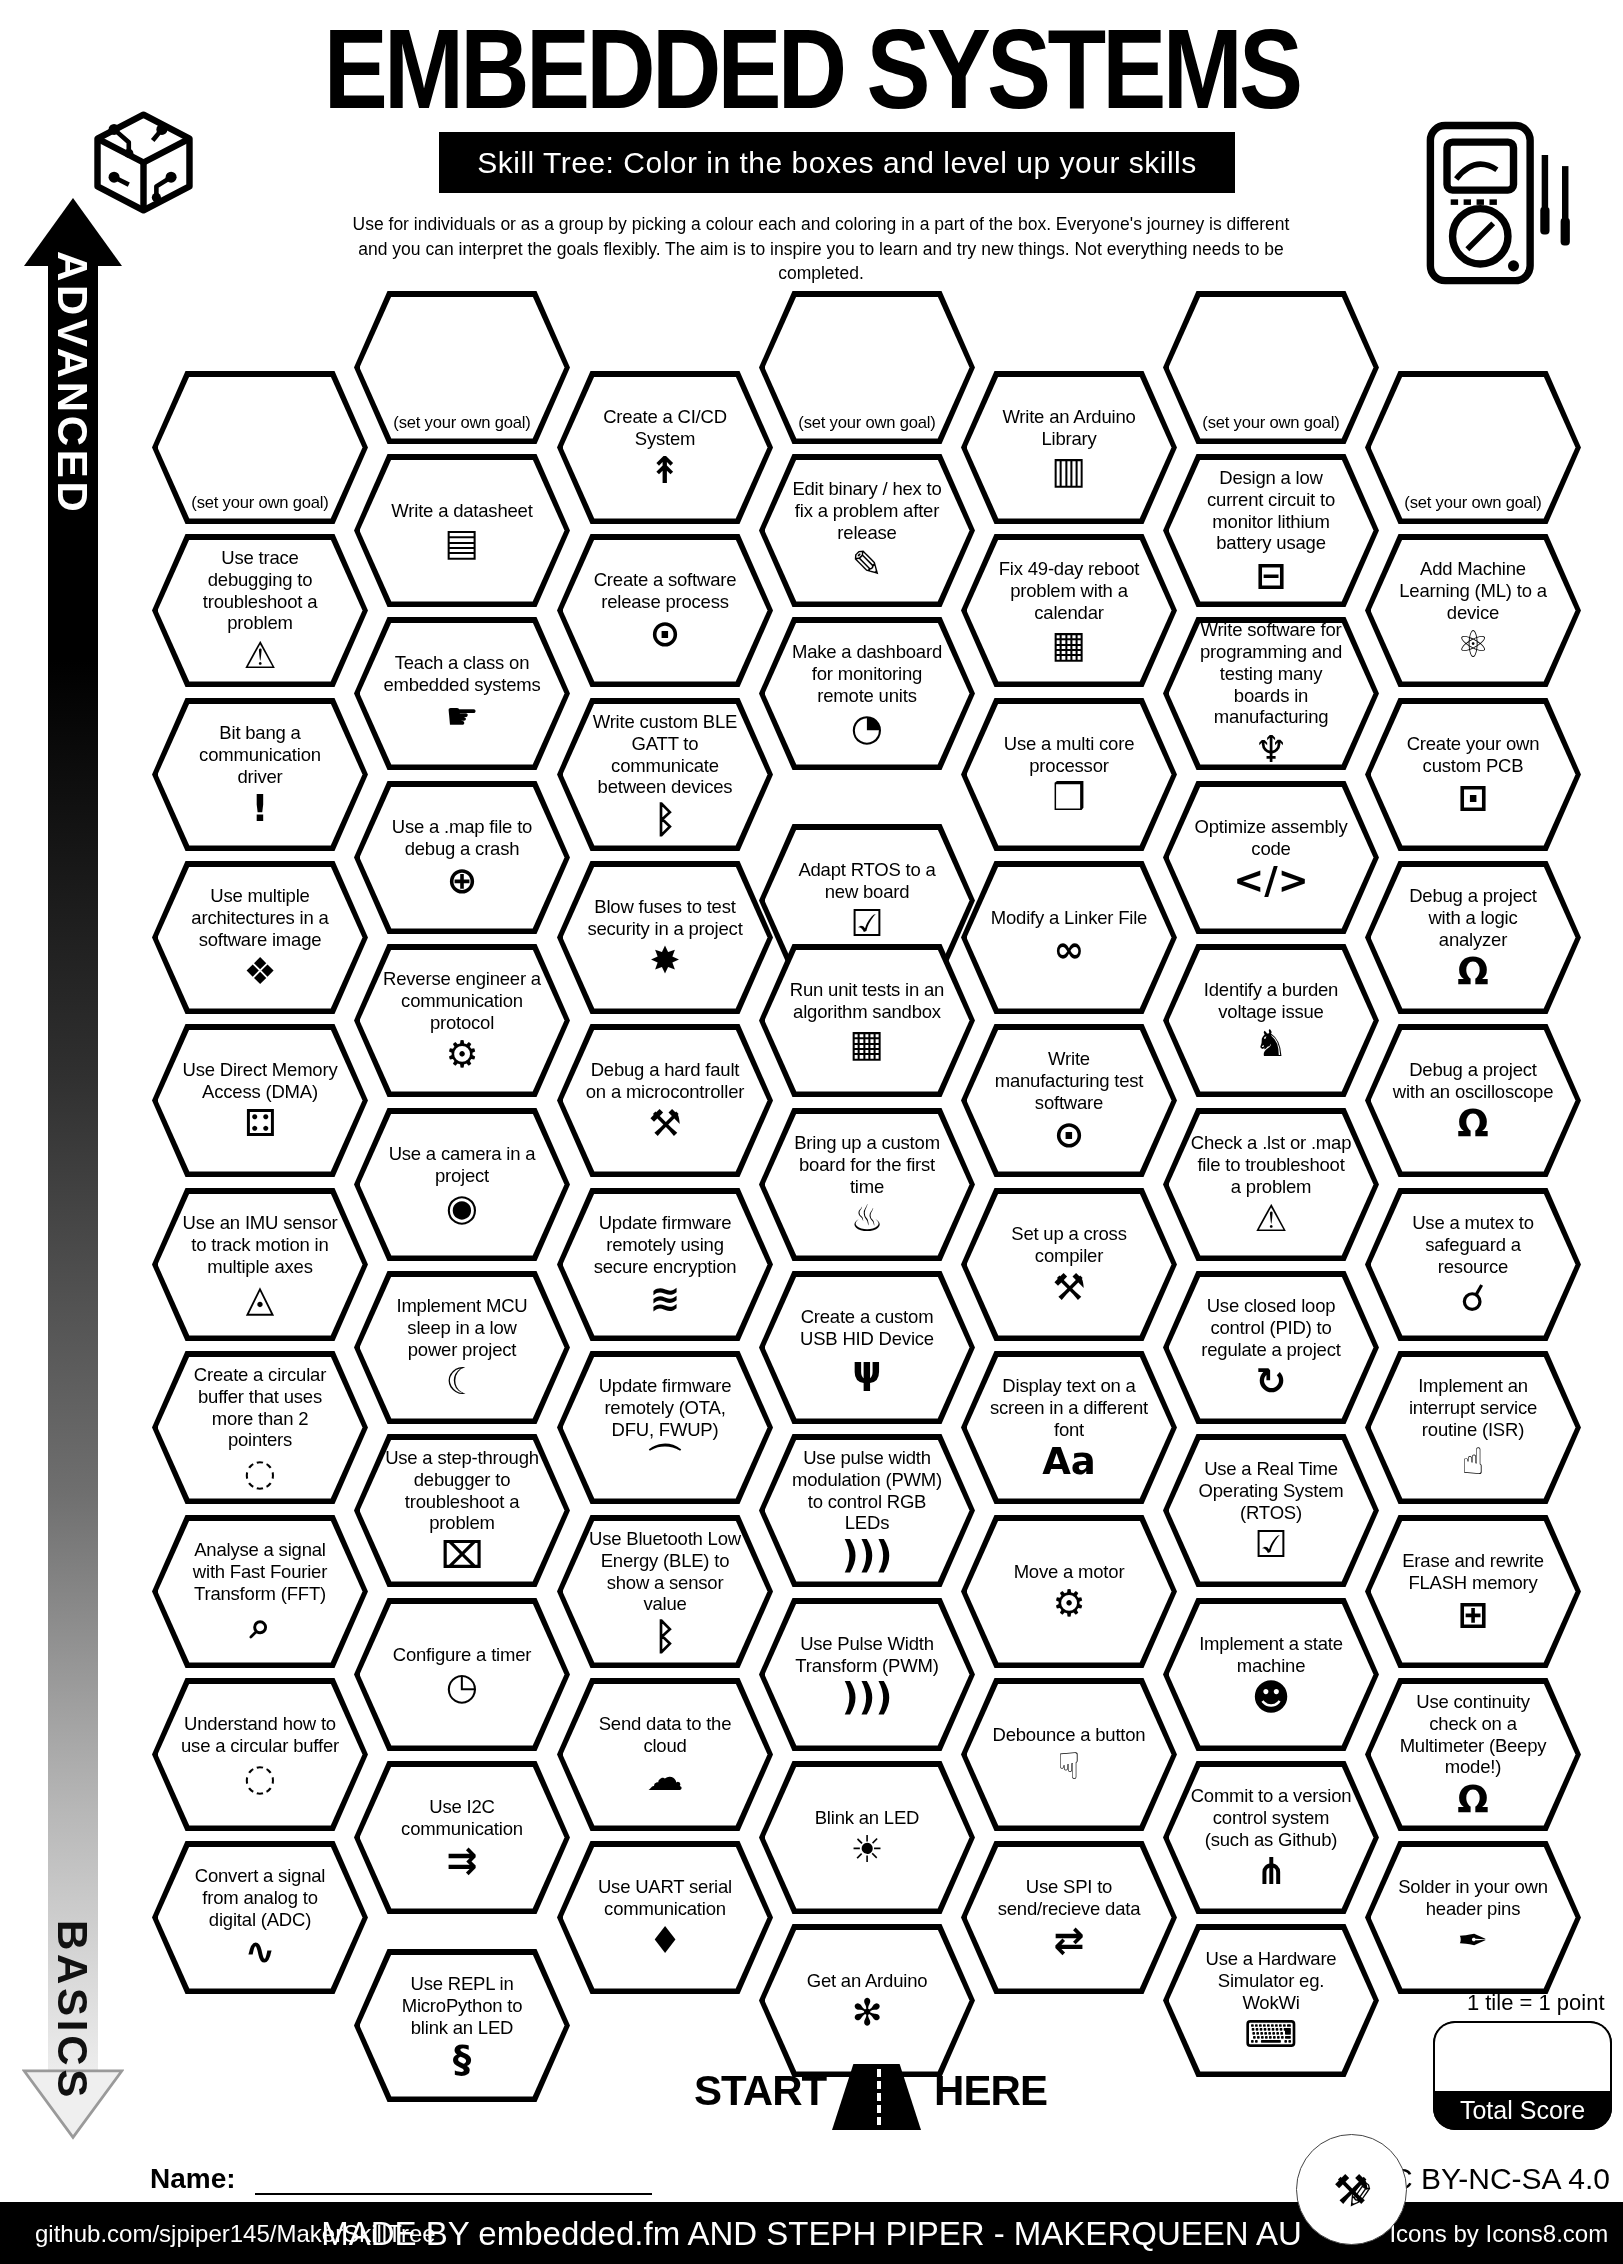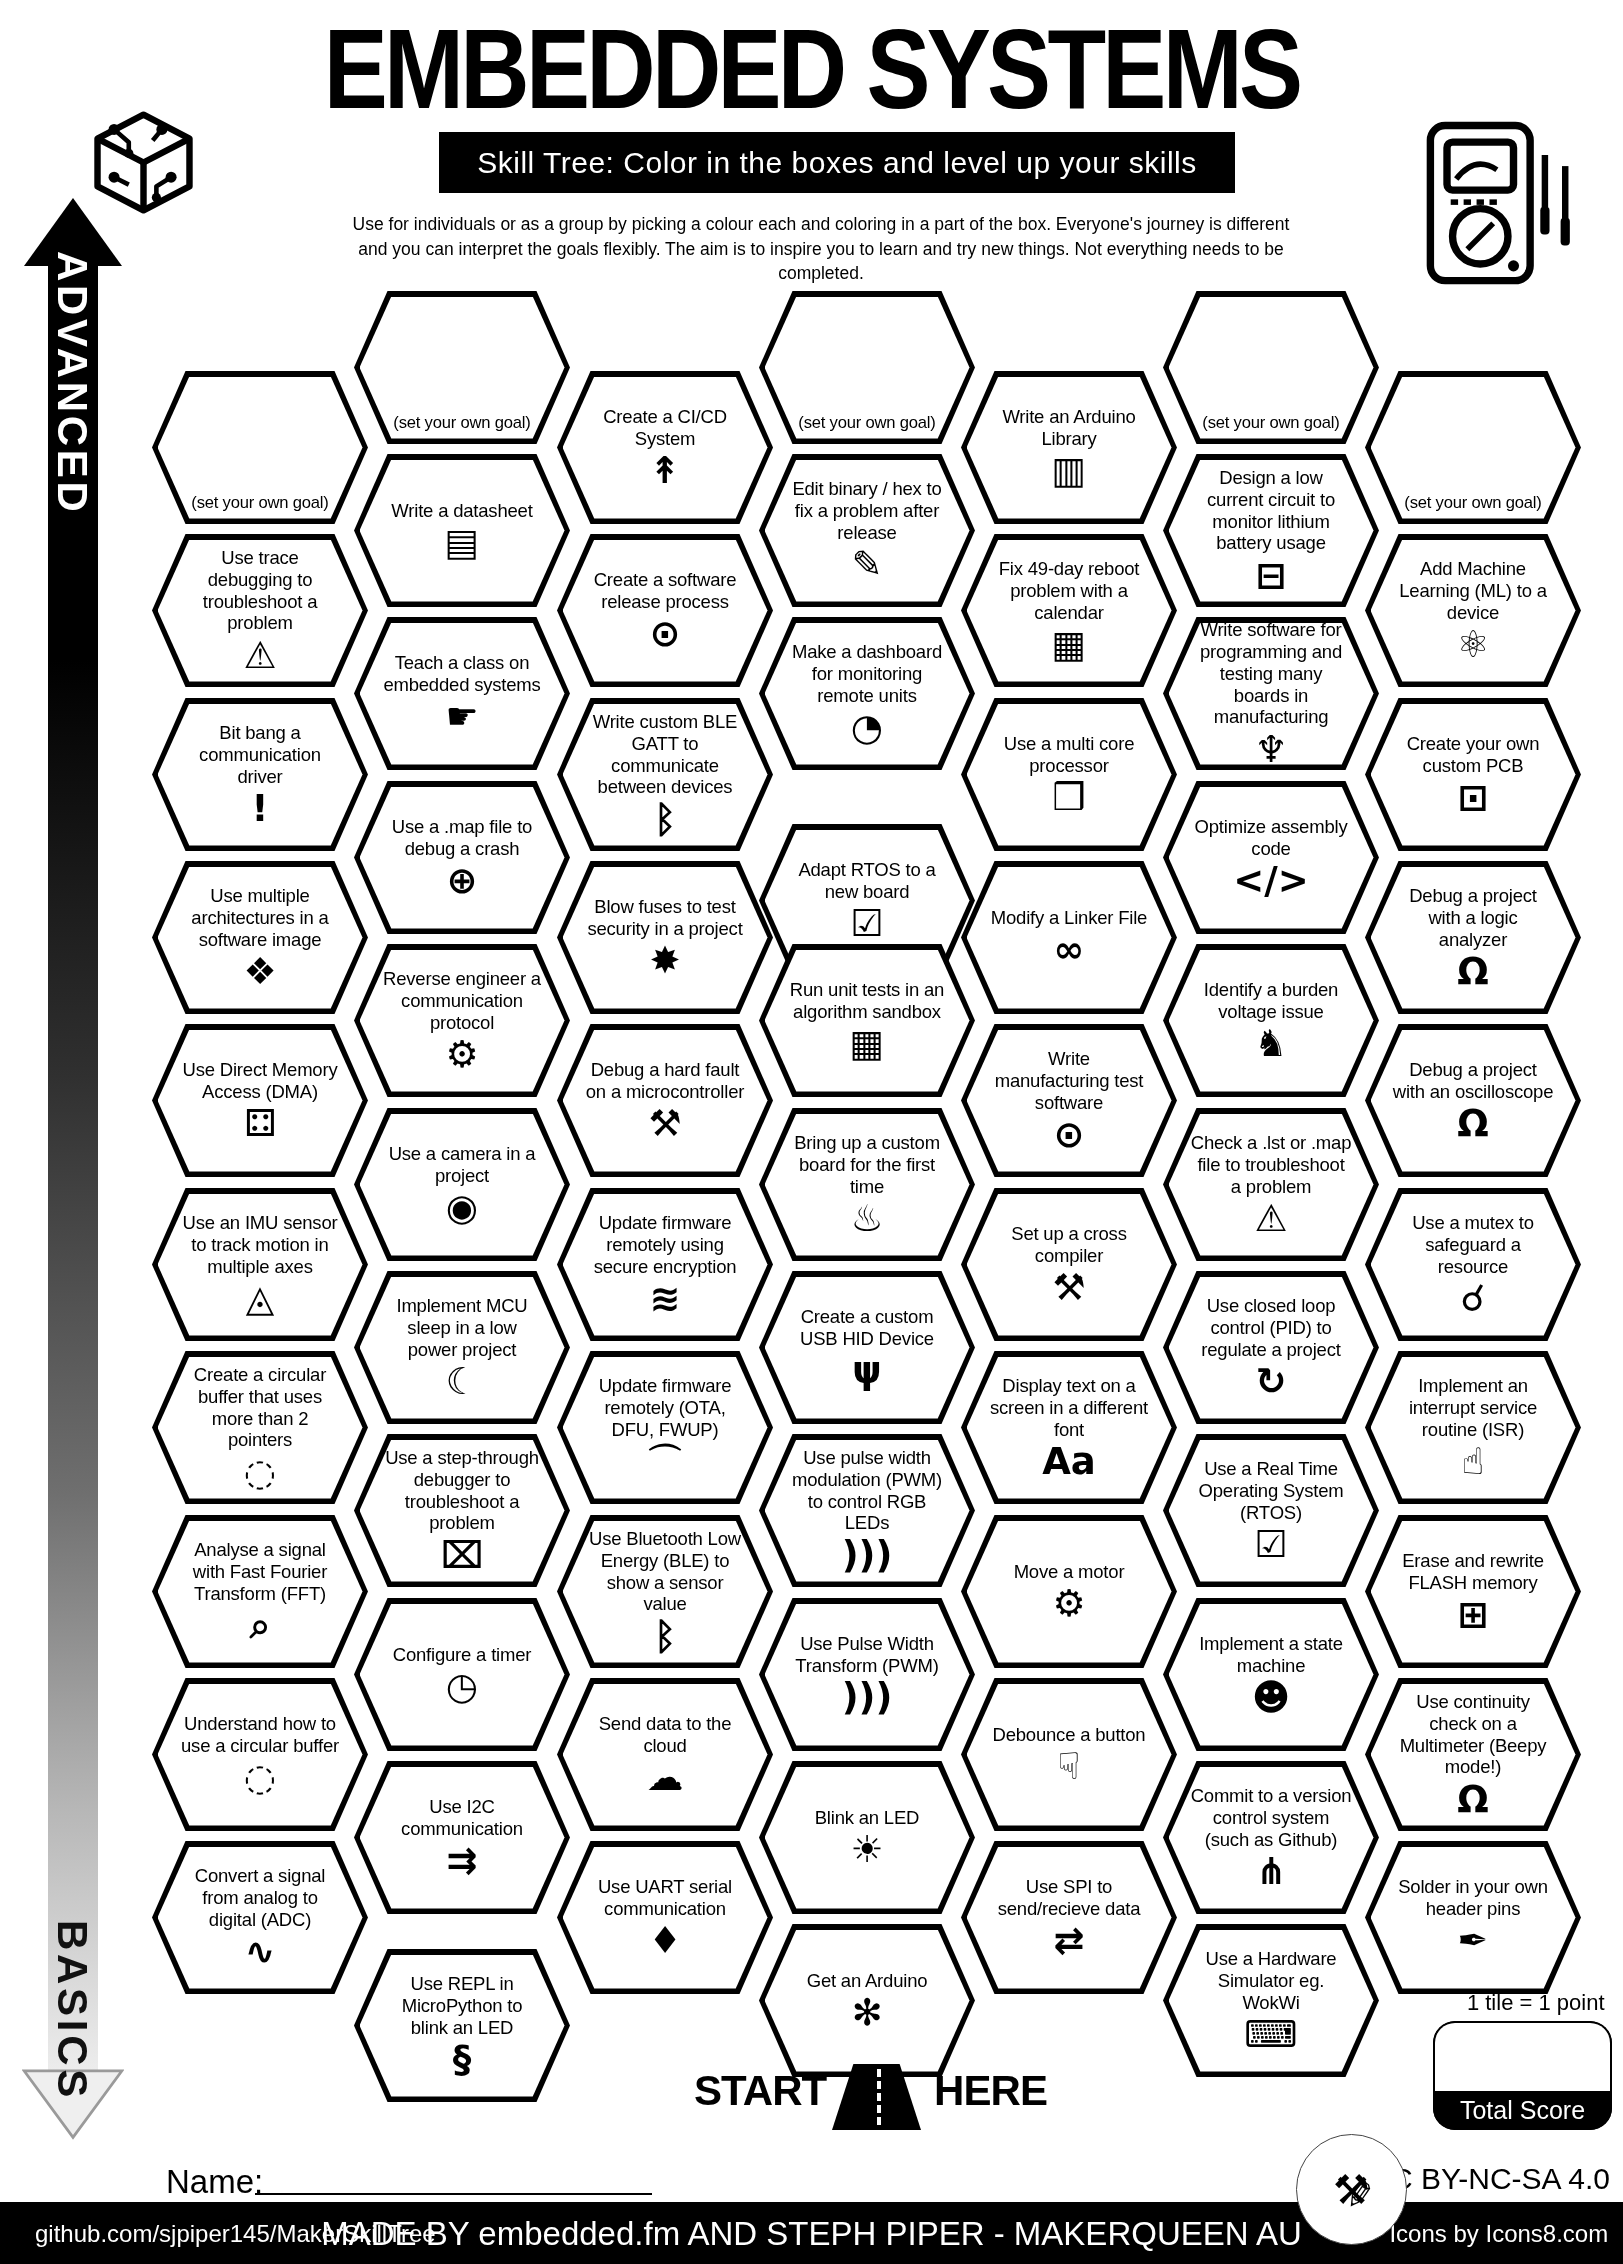--- a/index.html
+++ b/index.html
@@ -43,21 +43,21 @@
   .hex-icon{font-size:37px;line-height:1;font-weight:bold;font-family:"DejaVu Sans",sans-serif;}
 
   
   .start-word{position:absolute;top:2067px;font-size:42px;font-weight:bold;letter-spacing:-0.9px;}
   #start-label{left:694px;} #here-label{left:934px;}
   .road{position:absolute;left:832px;top:2064px;width:89px;height:66px;background:#000;
         clip-path:polygon(24% 0%,76% 0%,100% 100%,0% 100%);}
   .road .dash{position:absolute;left:50%;top:8%;height:84%;width:0;border-left:4.6px dashed #fff;}
 
   
-  .name-label{position:absolute;left:166px;top:2163px;font-size:33px;}
+  .name-label{position:absolute;left:150px;top:2163px;font-size:28px;font-weight:bold;}
   .name-line{position:absolute;left:255px;top:2158px;width:397px;height:35px;border-bottom:2.8px solid #000;}
   .score-note{position:absolute;right:18.5px;top:1990px;font-size:22px;}
   .score-box{position:absolute;left:1433px;top:2021px;width:179px;height:109px;background:#000;
        border-radius:22px;overflow:hidden;display:flex;flex-direction:column;}
   .score-input{flex:1;background:#fff;border:2.8px solid #000;border-bottom:none;border-radius:22px 22px 0 0;}
   .score-label{height:39px;background:#000;color:#fff;font-size:25px;display:flex;align-items:center;justify-content:center;}
   .cc-text{position:absolute;right:13px;top:2162px;font-size:30px;}
   .cc-logo{position:absolute;left:1296px;top:2134px;width:109px;height:109px;background:#fff;border:1.8px solid #444;
        border-radius:50%;z-index:5;display:flex;align-items:center;justify-content:center;font-size:41px;}
   .cc-logo .pen{position:absolute;font-size:35px;transform:rotate(80deg) translate(5.5px,-5.5px);}

